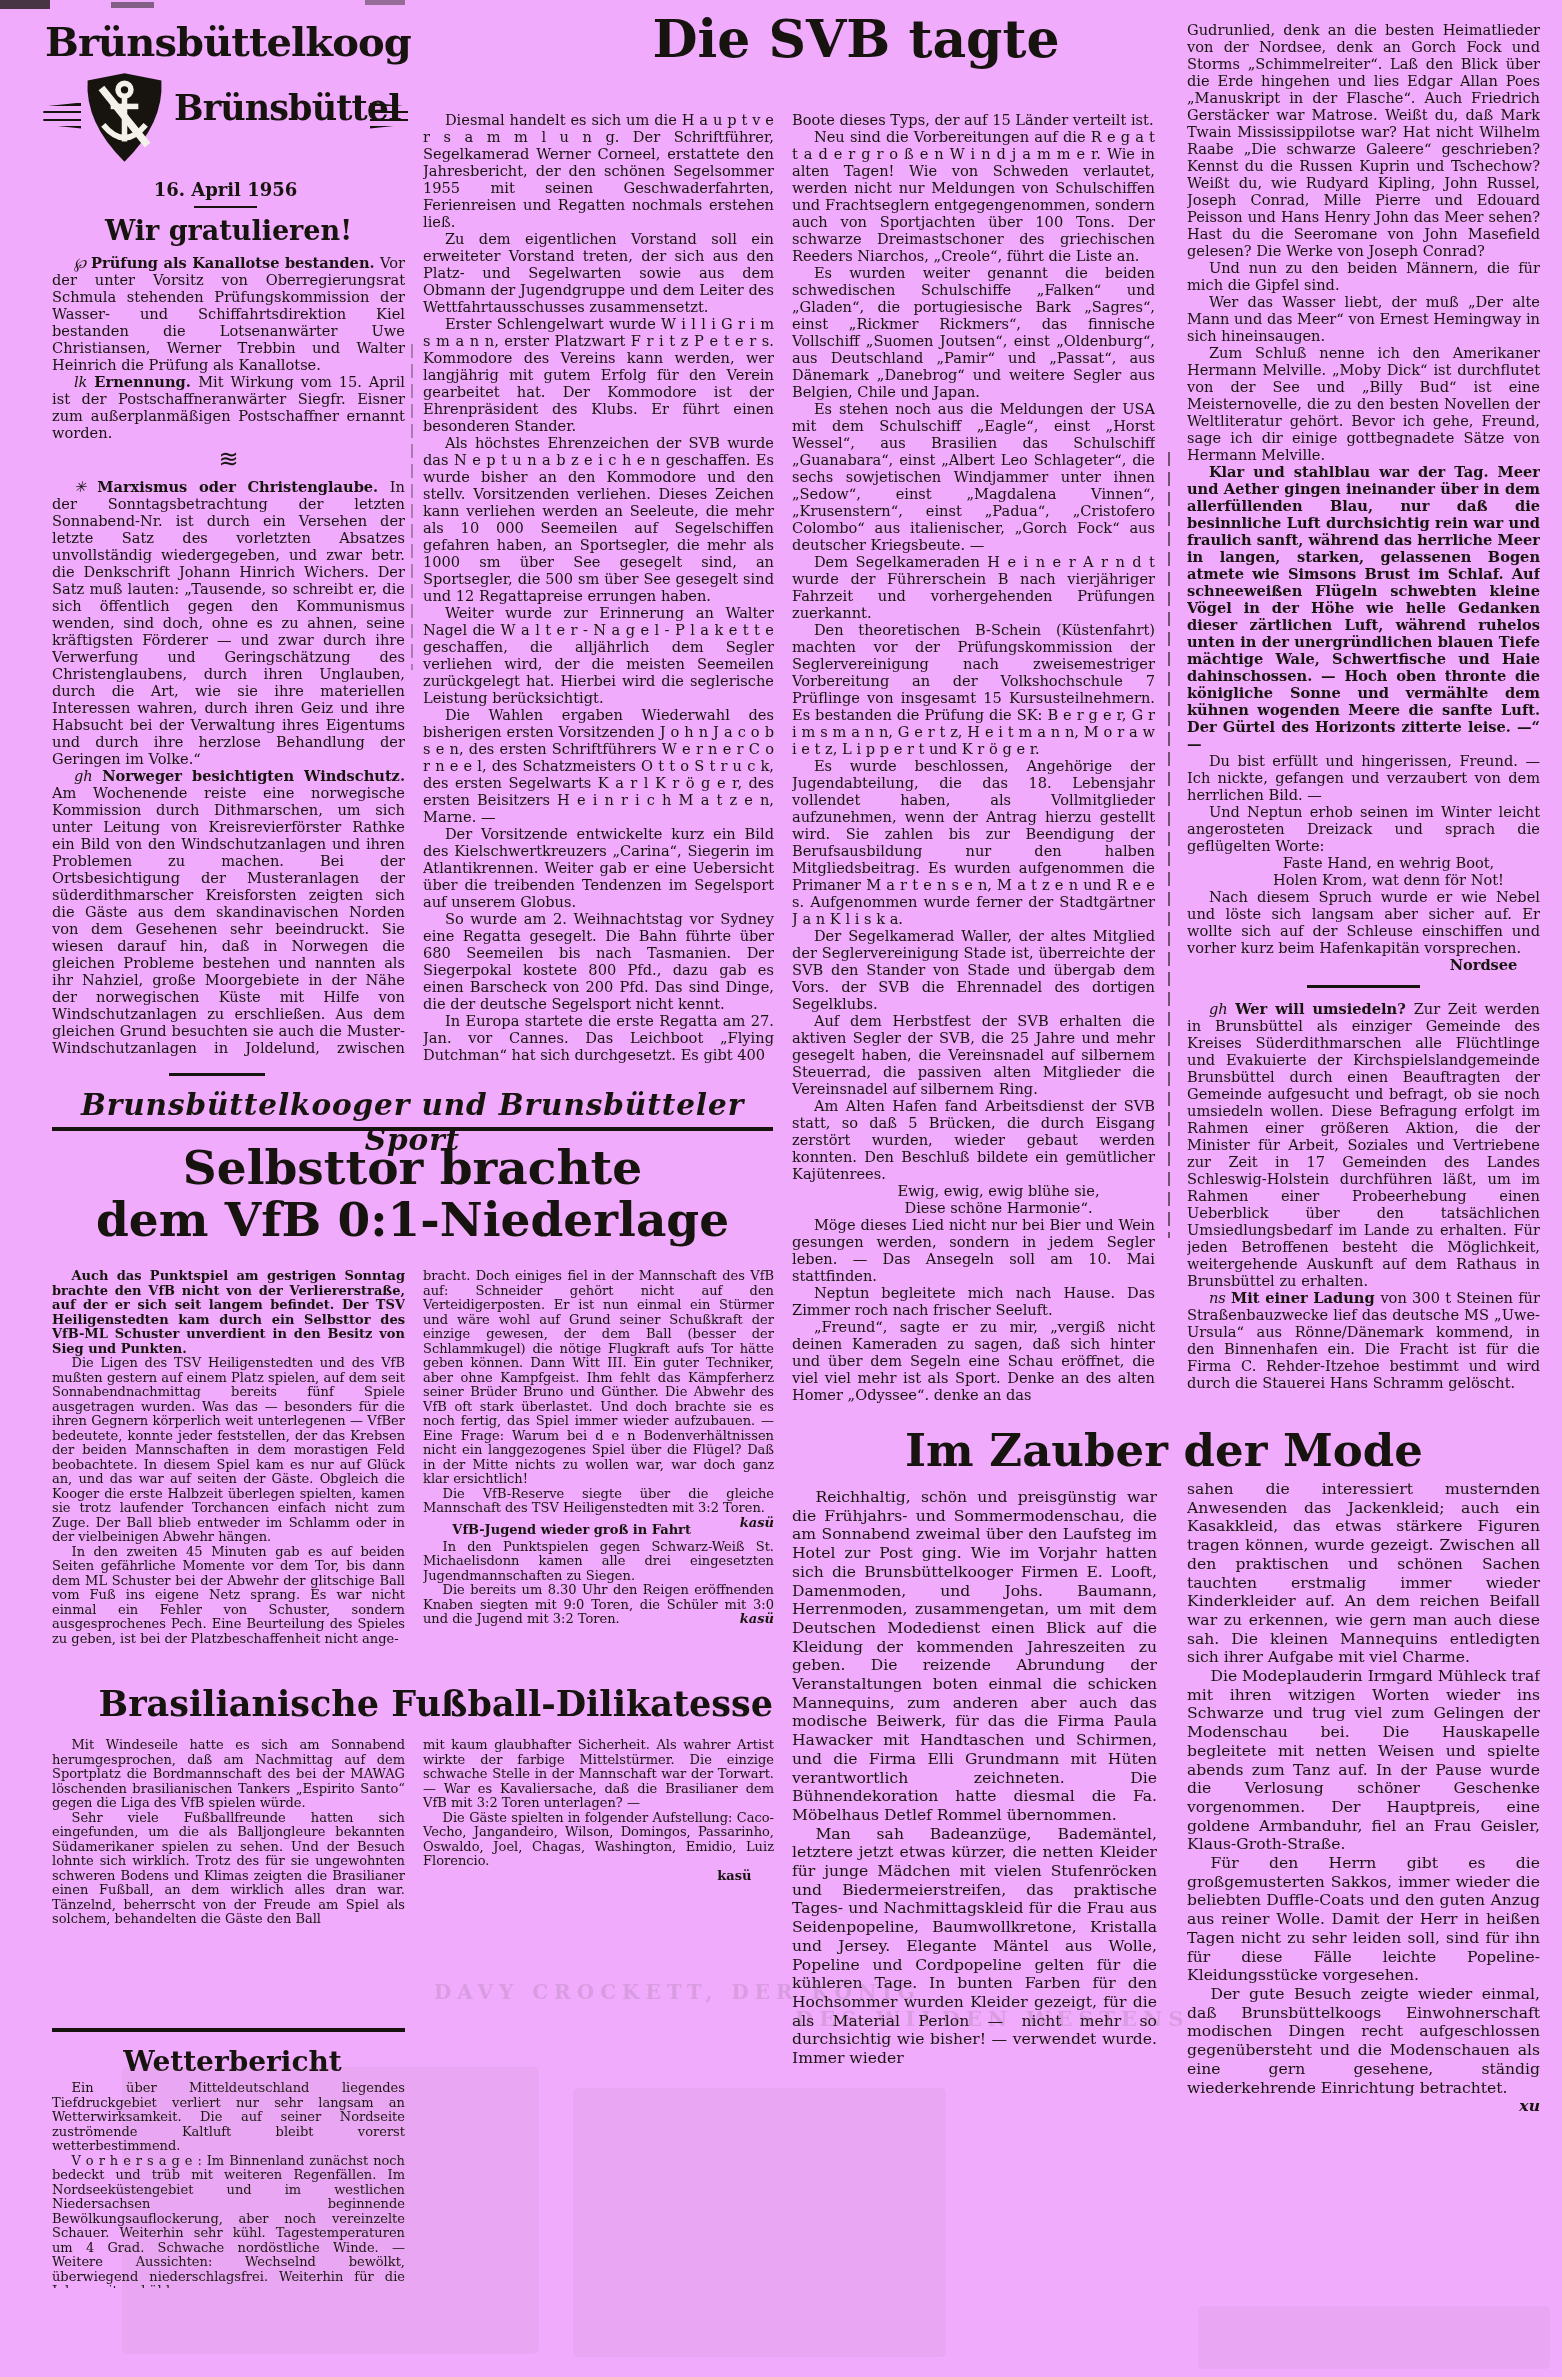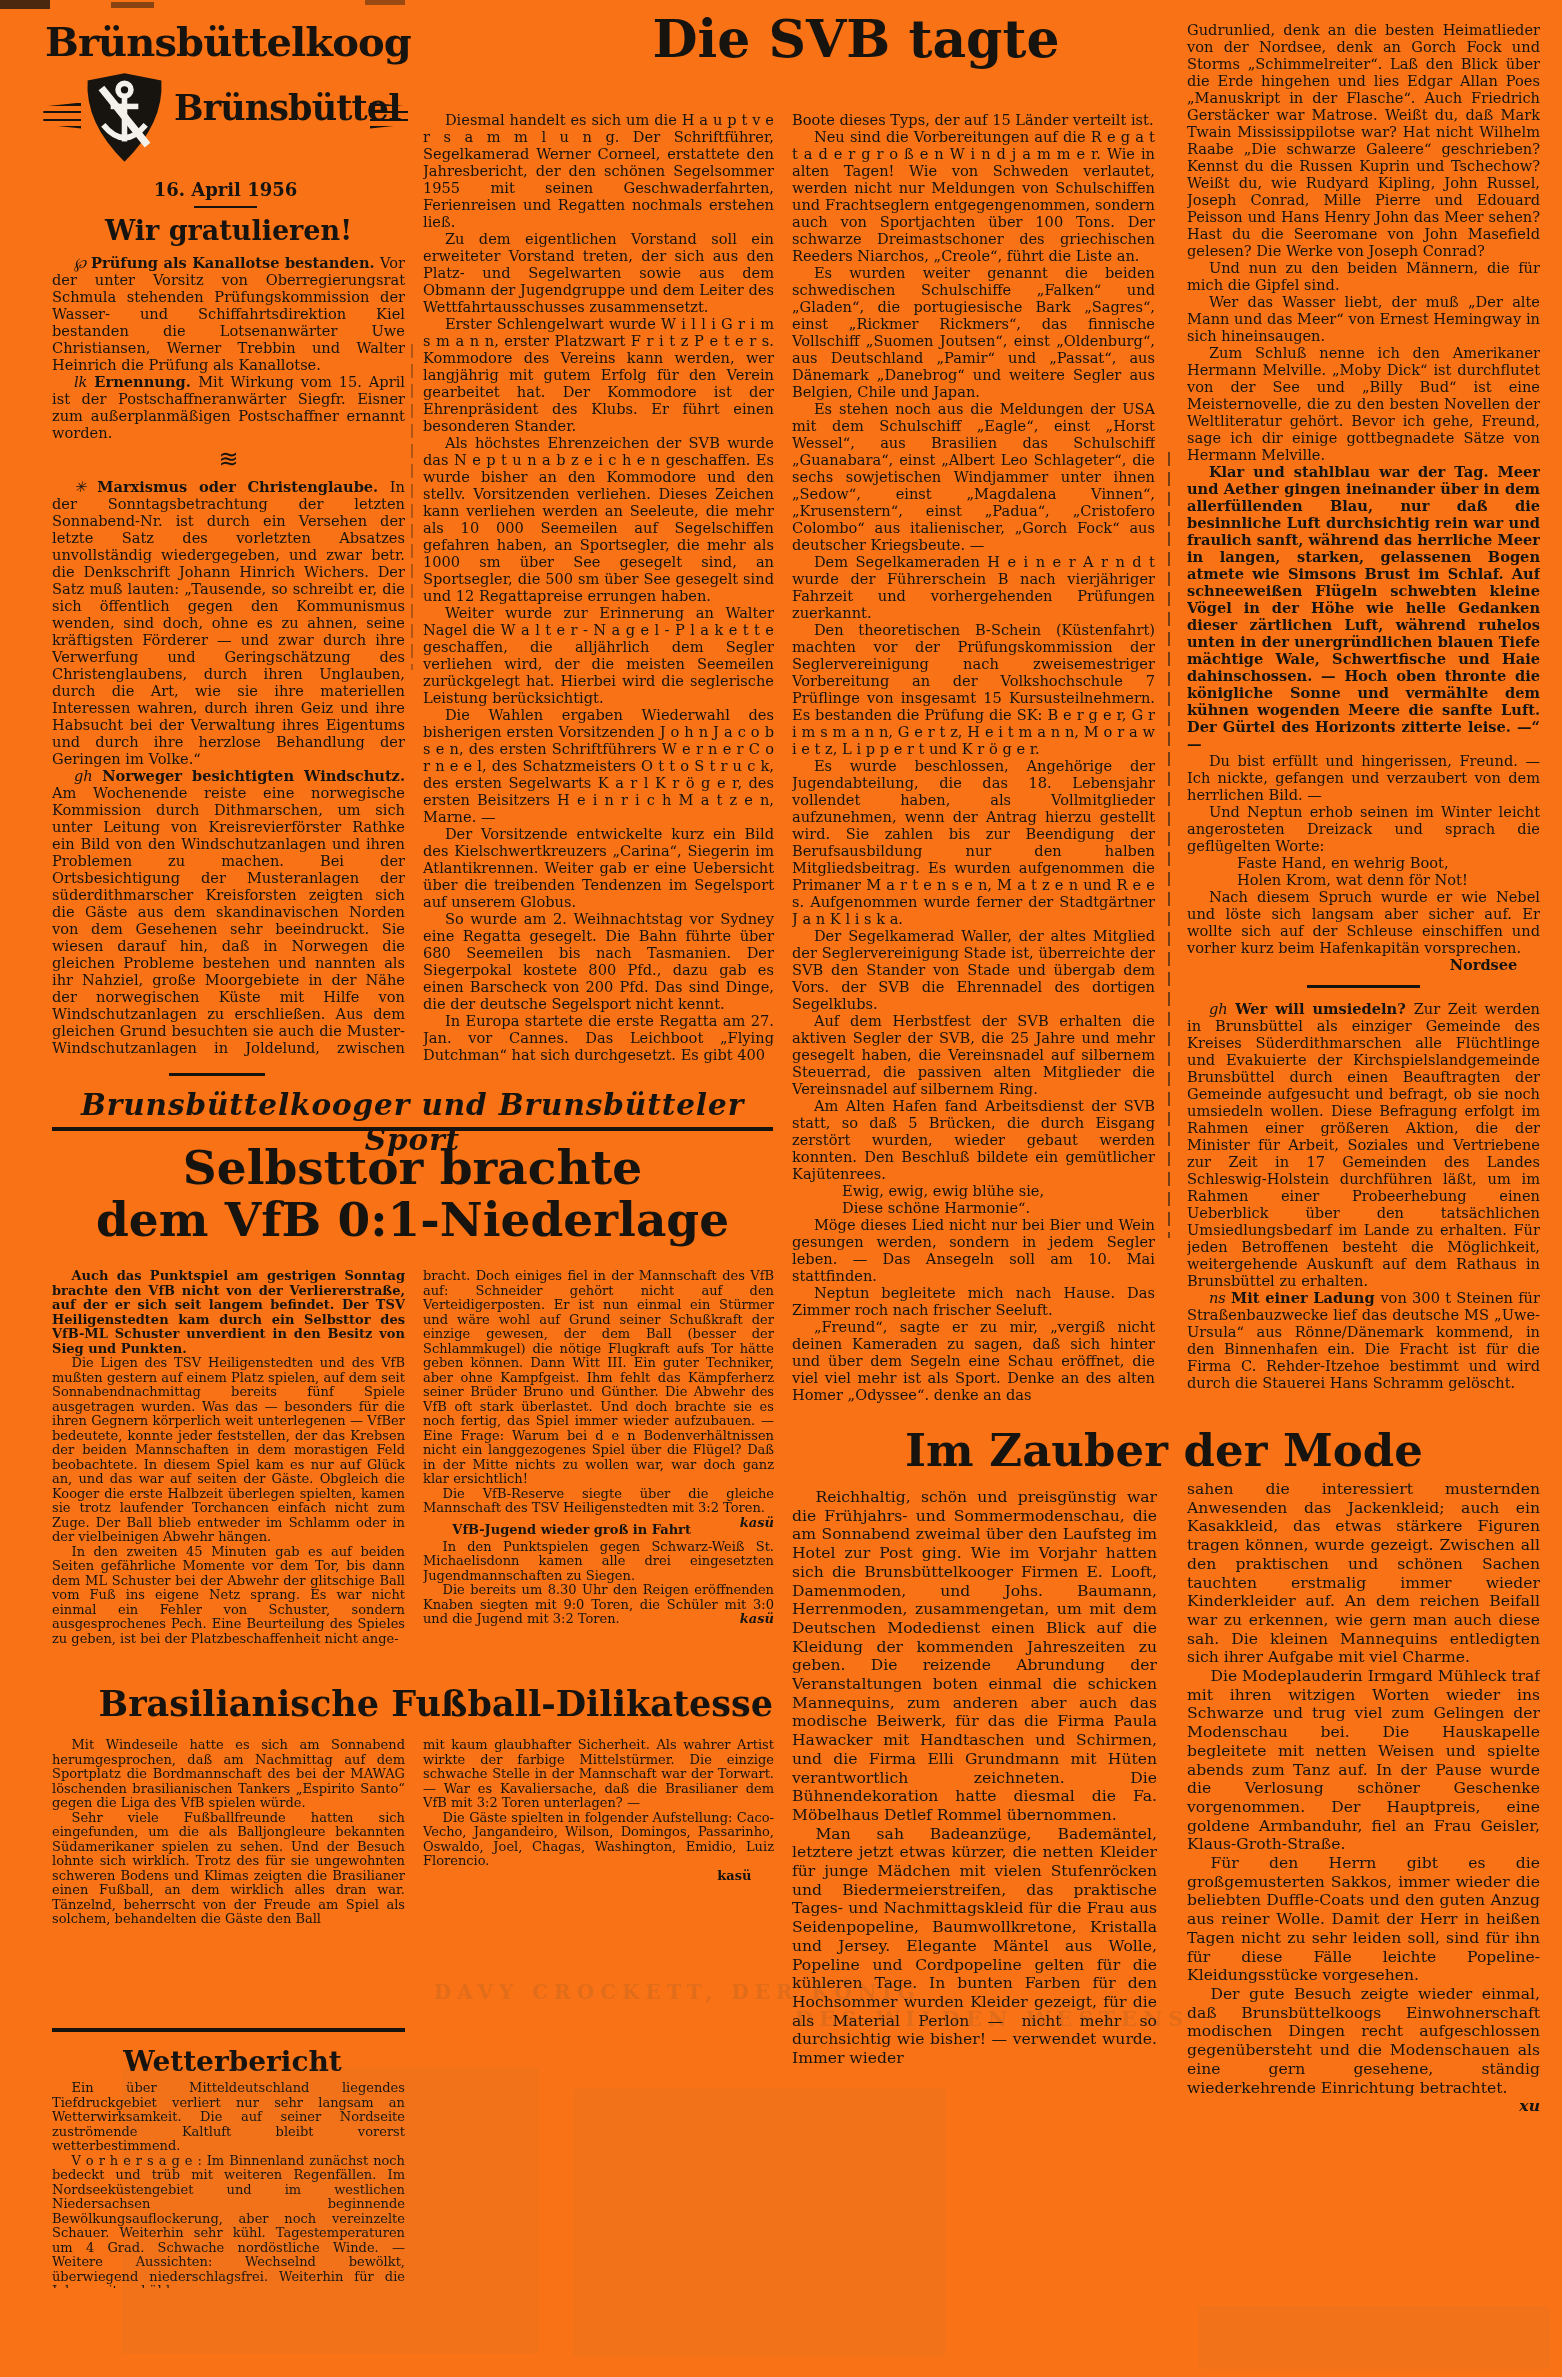--- a/index.html
+++ b/index.html
@@ -1,28 +1,28 @@
 <!DOCTYPE html>
 <html lang="de" style="font-size:14px"><head>
 <meta charset="utf-8">
 <style>
   html,body{margin:0;padding:0;background:#777;}
-  .page{position:relative;width:1563px;height:2377px;background:#f97316;
+  .page{position:relative;width:1563px;height:2377px;background:#f0abfc;
         font-family:"DejaVu Serif",serif;color:#17130e;overflow:hidden;}
 
   
   .col{position:absolute;overflow:hidden;text-align:justify;}
   .topbody{font-size:14.6px;line-height:17px;}
   .sportbody{font-size:13px;line-height:14.5px;}
   .modebody{font-size:15.6px;line-height:18.7px;}
   .para{margin:0;text-indent:1.5em;}
   .para.noindent{text-indent:0;}
   .para.lede{font-weight:bold;}
   .para.quote{font-weight:bold;}
-  .para.verse{text-indent:0;text-align:left;padding-left:50px;}
+  .para.verse{text-indent:0;text-align:center;padding-left:50px;}
   .para.signature{text-align:right;font-weight:bold;text-indent:0;padding-right:22.6px;}
   .para.subhead{text-align:center;font-weight:bold;text-indent:0;margin:7px 0 2.6px 0;}
   .para.wavy{text-align:center;text-indent:0;font-size:24px;line-height:29.5px;margin:3.5px 0;}
   .para.divider{height:2.6px;background:#17130e;width:113px;margin:12px auto;text-indent:0;}
   .para .tail{float:right;font-style:italic;font-weight:bold;}
   .sig{font-style:italic;font-weight:normal;}
   .lead{font-weight:bold;}
 
   
   .masthead{position:absolute;left:45px;top:19px;width:361px;text-align:center;}

